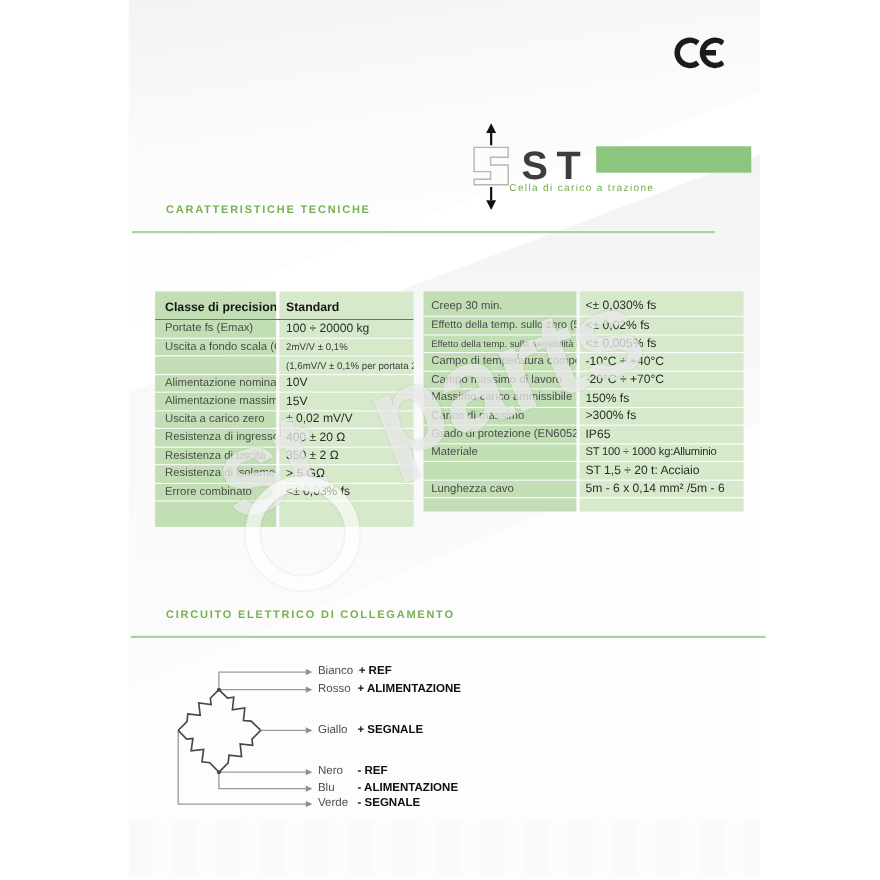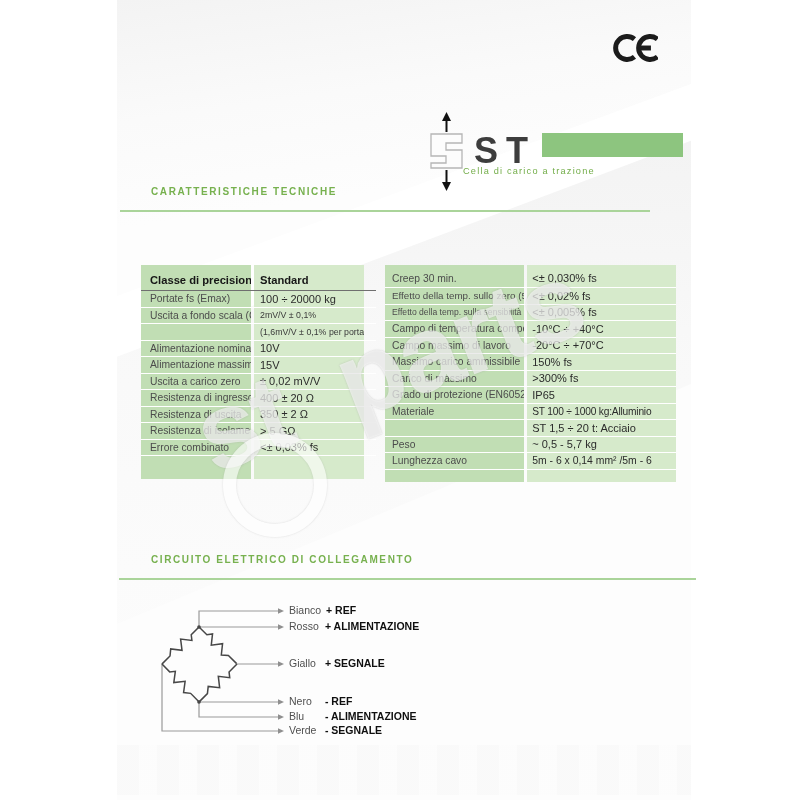--- a/index.html
+++ b/index.html
@@ -47,21 +47,21 @@
   .spec-left  { left:141px; width:235px; }
   .spec-right { left:385px; width:291px; }
   .row { display:flex; border-bottom:1.5px solid #ffffff; }
   .spec-left .row  { height:16.5px; }
   .spec-right .row { height:16.5px; }
   .cell { display:flex; align-items:center; overflow:hidden; white-space:nowrap; }
   .cell.label { background:var(--cell-label-bg); color:#4c4c4c; font-size:10.3px;
                 padding-left:9px; margin-right:3px; }
   .cell.value { background:var(--cell-value-bg); color:#2b2b2b; font-size:11px; padding-left:6px; }
   .spec-left  .cell.label { width:110px; }
-  .spec-left  .cell.value { width:110px; }
+  .spec-left  .cell.value { width:122px; }
   .spec-right .cell.label { width:145px; padding-left:7px; }
   .spec-right .cell.value { width:155px; padding-left:5px; }
 
   .spec-left .row.hdr { height:26px; border-bottom:1px solid #6f6f6f; }
   .spec-left .row.hdr .cell { align-items:flex-end; padding-bottom:4px; font-weight:bold; }
   .spec-left .row.hdr .cell.label { font-size:11.2px; color:#161616; }
   .spec-left .row.hdr .cell.value { font-size:11.2px; color:#161616; }
   .spec-right .row:nth-child(1) { height:23px; }
   .spec-right .row:nth-child(1) .cell { align-items:flex-end; padding-bottom:3px; }
 
@@ -210,24 +210,20 @@
         <div class="cell label">Grado di protezione (EN60529)</div>
         <div class="cell value">IP65</div>
       </div>
       <div class="row">
         <div class="cell label">Materiale</div>
         <div class="cell value">ST 100 ÷ 1000 kg:Alluminio</div>
       </div>
       <div class="row">
         <div class="cell label"></div>
         <div class="cell value">ST 1,5 ÷ 20 t: Acciaio</div>
-      </div>
-      <div class="row">
-        <div class="cell label">Peso</div>
-        <div class="cell value">~ 0,5 - 5,7 kg</div>
       </div>
       <div class="row">
         <div class="cell label">Lunghezza cavo</div>
         <div class="cell value">5m - 6 x 0,14 mm² /5m - 6</div>
       </div>
       <div class="row spacer">
         <div class="cell label"></div>
         <div class="cell value"></div>
       </div>
     </div>

